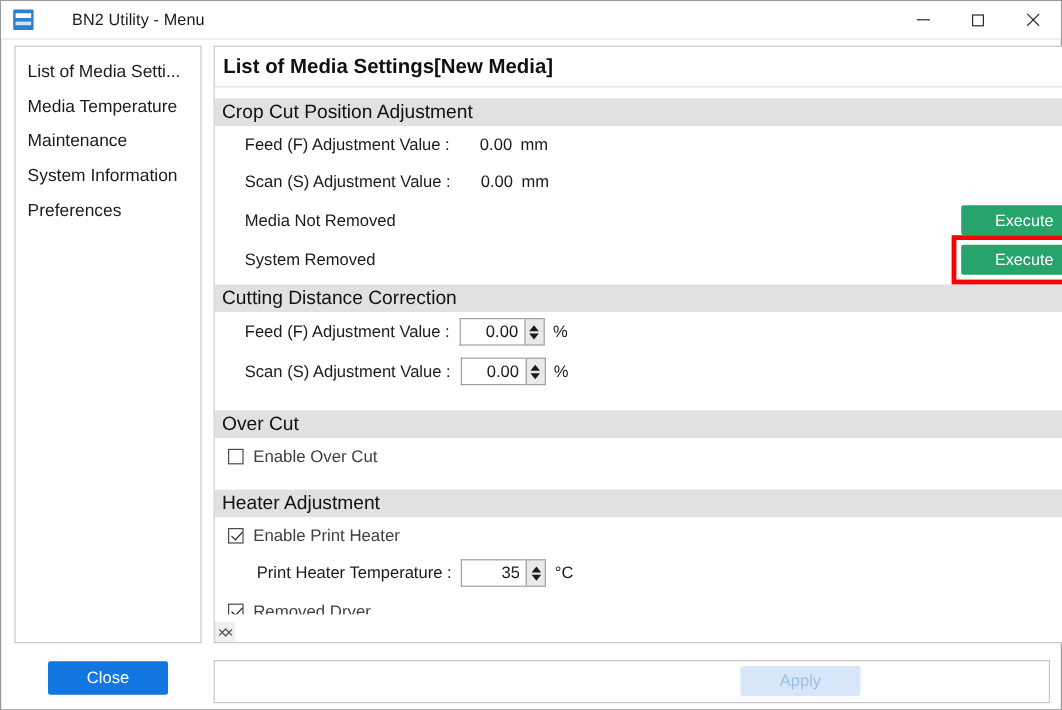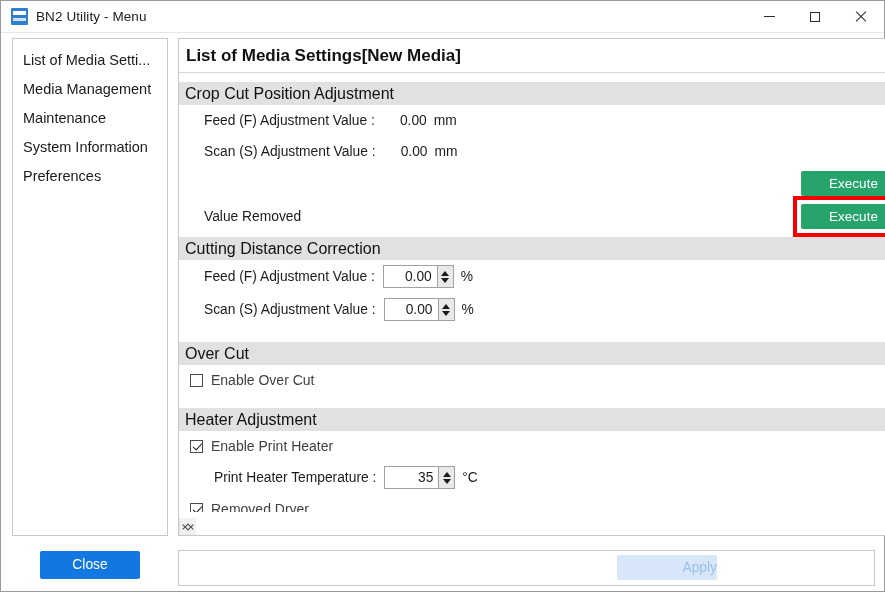--- a/index.html
+++ b/index.html
@@ -60,20 +60,21 @@
     position: absolute;
     left: 2px; top: 10px;
     width: 13px; height: 3px;
     background: #cfe4f7;
   }
   .title-text {
     font-size: 13.5px;
     color: #1b1b1b;
     letter-spacing: 0.1px;
     white-space: nowrap;
+    margin-left: 24px;
   }
   .win-controls {
     margin-left: auto;
     display: flex;
     height: 31px;
   }
   .win-btn {
     width: 46px;
     height: 31px;
     display: flex;
@@ -381,21 +382,21 @@
     border: 1px solid #c8c8c8;
     background: #ffffff;
   }
   .apply-btn {
     position: absolute;
     right: 167px;
     top: 48px;
     width: 100px;
     height: 25px;
     line-height: 25px;
-    text-align: right;
+    text-align: center;
     background: #d7e7f9;
     color: #9cbfe4;
     font-size: 13.8px;
     border-radius: 2px;
     cursor: default;
   }
   .clip-fade {
     position: absolute;
     left: 0; right: 0; bottom: 0;
     height: 6px;
@@ -420,21 +421,21 @@
       <div class="win-btn close">
         <div class="glyph-close"></div>
       </div>
     </div>
   </div>
 
   <div class="body-area">
 
     <div class="sidebar">
       <div class="side-item">List of Media Setti...</div>
-      <div class="side-item">Media Management</div>
+      <div class="side-item">Media Temperature</div>
       <div class="side-item">Maintenance</div>
       <div class="side-item">System Information</div>
       <div class="side-item">Preferences</div>
     </div>
 
     <div class="main-panel">
       <div class="panel-title">List of Media Settings[New Media]</div>
 
       <div class="scroll-wrap">
         <div class="scroll-content">
@@ -445,24 +446,25 @@
               <span class="lbl lbl-ind">Feed (F) Adjustment Value :</span>
               <span class="ro-val">0.00</span>
               <span class="unit">mm</span>
             </div>
             <div class="row">
               <span class="lbl lbl-ind">Scan (S) Adjustment Value :</span>
               <span class="ro-val">0.00</span>
               <span class="unit">mm</span>
             </div>
             <div class="row tall">
+              <span class="lbl lbl-ind">Media Not Removed</span>
               <div class="exec-btn">Execute</div>
             </div>
             <div class="row tall">
-              <span class="lbl lbl-ind">Value Removed</span>
+              <span class="lbl lbl-ind">System Removed</span>
               <div class="hl-box">
                 <div class="exec-inner">Execute</div>
               </div>
             </div>
           </div>
 
           <div class="sec-head">Cutting Distance Correction</div>
           <div class="sec-body">
             <div class="row tall">
               <span class="lbl lbl-ind">Feed (F) Adjustment Value :</span>

